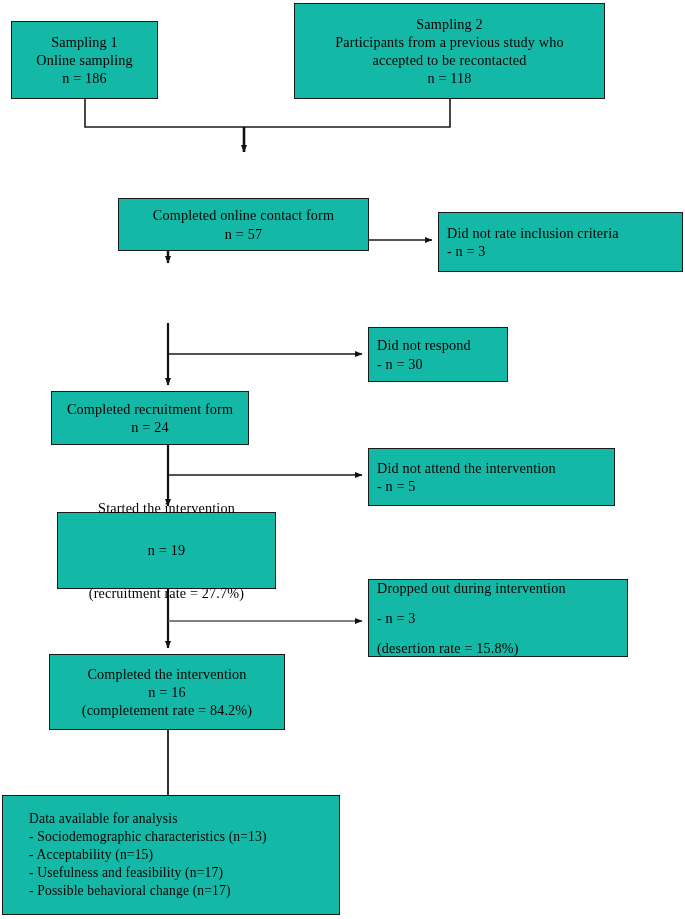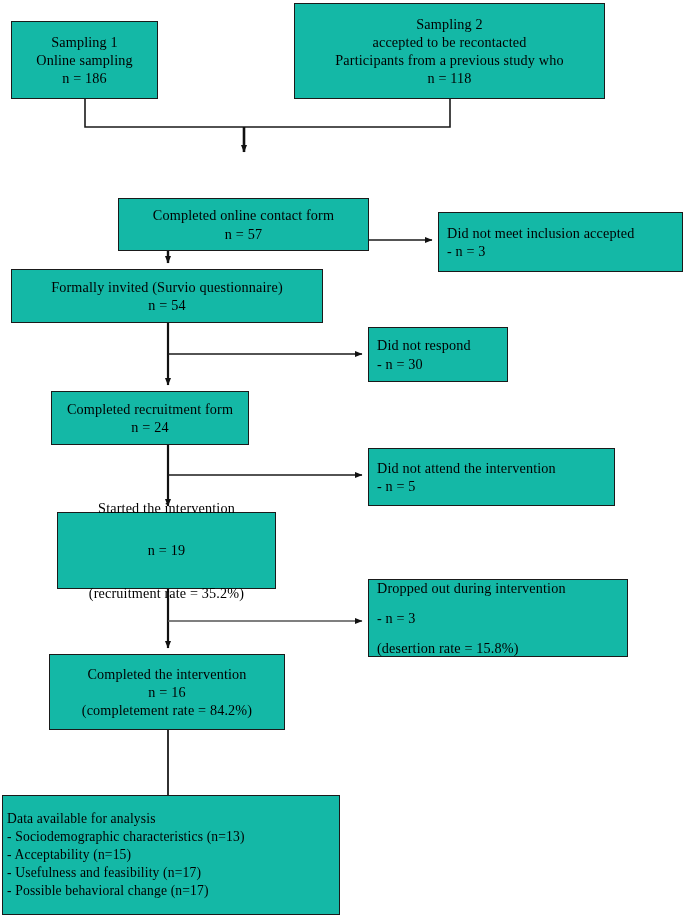--- a/index.html
+++ b/index.html
@@ -40,21 +40,21 @@
     line-height: 1.28;
     letter-spacing: 0.15px;
     padding: 2px 6px;
   }
   .node.center { align-items: center; text-align: center; }
   .node.left   { align-items: flex-start; text-align: left; padding-left: 8px; }
   .node .line { white-space: nowrap; }
   .node.listbox {
     font-size: 13.6px;
     line-height: 1.33;
-    padding-left: 4px;
+    padding-left: 26px;
   }
 </style>
 </head>
 <body>
 
 <div id="flow-root">
 
   <svg class="connectors" viewBox="0 0 685 919" xmlns="http://www.w3.org/2000/svg">
     <defs>
       <marker id="arrowhead" markerWidth="9" markerHeight="9" refX="7.5" refY="3.2" orient="auto" markerUnits="userSpaceOnUse">
@@ -94,59 +94,55 @@
   </svg>
 
   <div class="node center" style="left:11px; top:21px; width:147px; height:78px;">
     <div class="line">Sampling  1</div>
     <div class="line">Online  sampling</div>
     <div class="line">n = 186</div>
   </div>
 
   <div class="node center" style="left:294px; top:3px; width:311px; height:96px;">
     <div class="line">Sampling  2</div>
+    <div class="line">Participants  from  a previous  study  who</div>
     <div class="line">accepted to be recontacted</div>
-    <div class="line">Participants  from  a previous  study  who</div>
     <div class="line">n = 118</div>
   </div>
 
   <div class="node center" style="left:118px; top:158px; width:251px; height:53px;margin-top:40px;">
     <div class="line">Completed  online  contact form</div>
     <div class="line">n = 57</div>
   </div>
 
   <div class="node left" style="left:438px; top:212px; width:245px; height:60px;">
-    <div class="line">Did not meet  inclusion  accepted</div>
+    <div class="line">Did not rate  inclusion  criteria</div>
     <div class="line">- n = 3</div>
   </div>
 
-  <div class="node center" style="left:11px; top:269px; width:312px; height:54px;">
-    <div class="line">Formally  invited  (Survio  questionnaire)</div>
-    <div class="line">n = 54</div>
-  </div>
 
   <div class="node left" style="left:368px; top:327px; width:140px; height:55px;">
     <div class="line">Did not respond</div>
     <div class="line">- n = 30</div>
   </div>
 
   <div class="node center" style="left:51px; top:391px; width:198px; height:54px;">
     <div class="line">Completed  recruitment  form</div>
     <div class="line">n = 24</div>
   </div>
 
   <div class="node left" style="left:368px; top:448px; width:247px; height:58px;">
     <div class="line">Did not attend  the intervention</div>
     <div class="line">- n = 5</div>
   </div>
 
   <div class="node center" style="left:57px; top:512px; width:219px; height:77px;gap:24px;">
     <div class="line">Started  the  intervention</div>
     <div class="line">n = 19</div>
-    <div class="line">(recruitment  rate = 35.2%)</div>
+    <div class="line">(recruitment  rate = 27.7%)</div>
   </div>
 
   <div class="node left" style="left:368px; top:579px; width:260px; height:78px;gap:12px;">
     <div class="line">Dropped out during  intervention</div>
     <div class="line">- n = 3</div>
     <div class="line">(desertion  rate = 15.8%)</div>
   </div>
 
   <div class="node center" style="left:49px; top:654px; width:236px; height:76px;">
     <div class="line">Completed  the  intervention</div>

